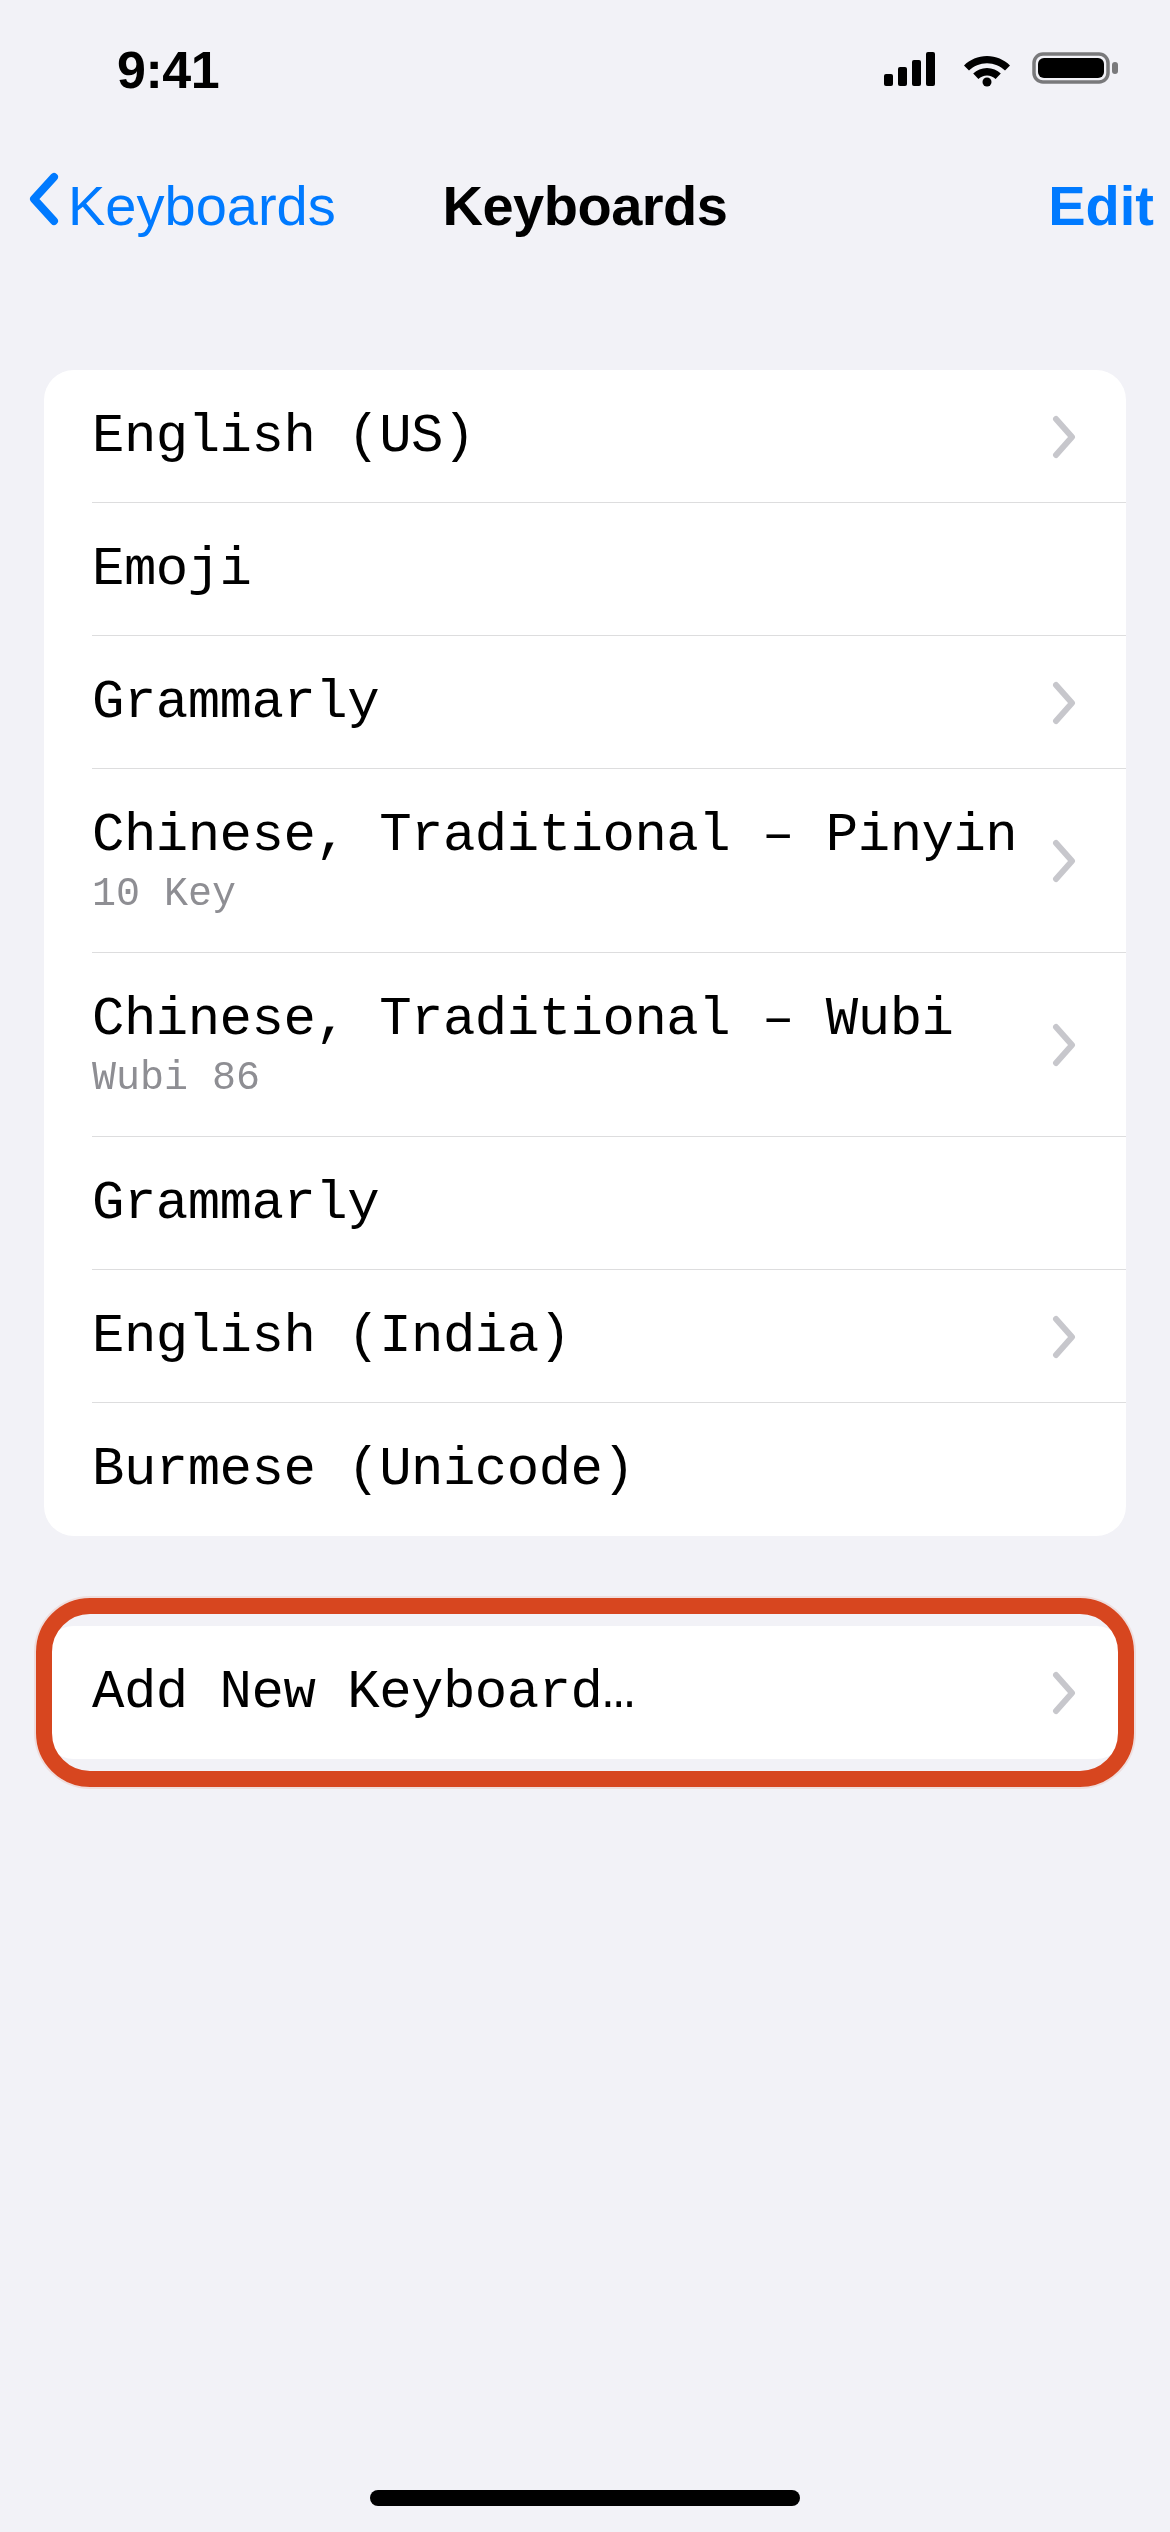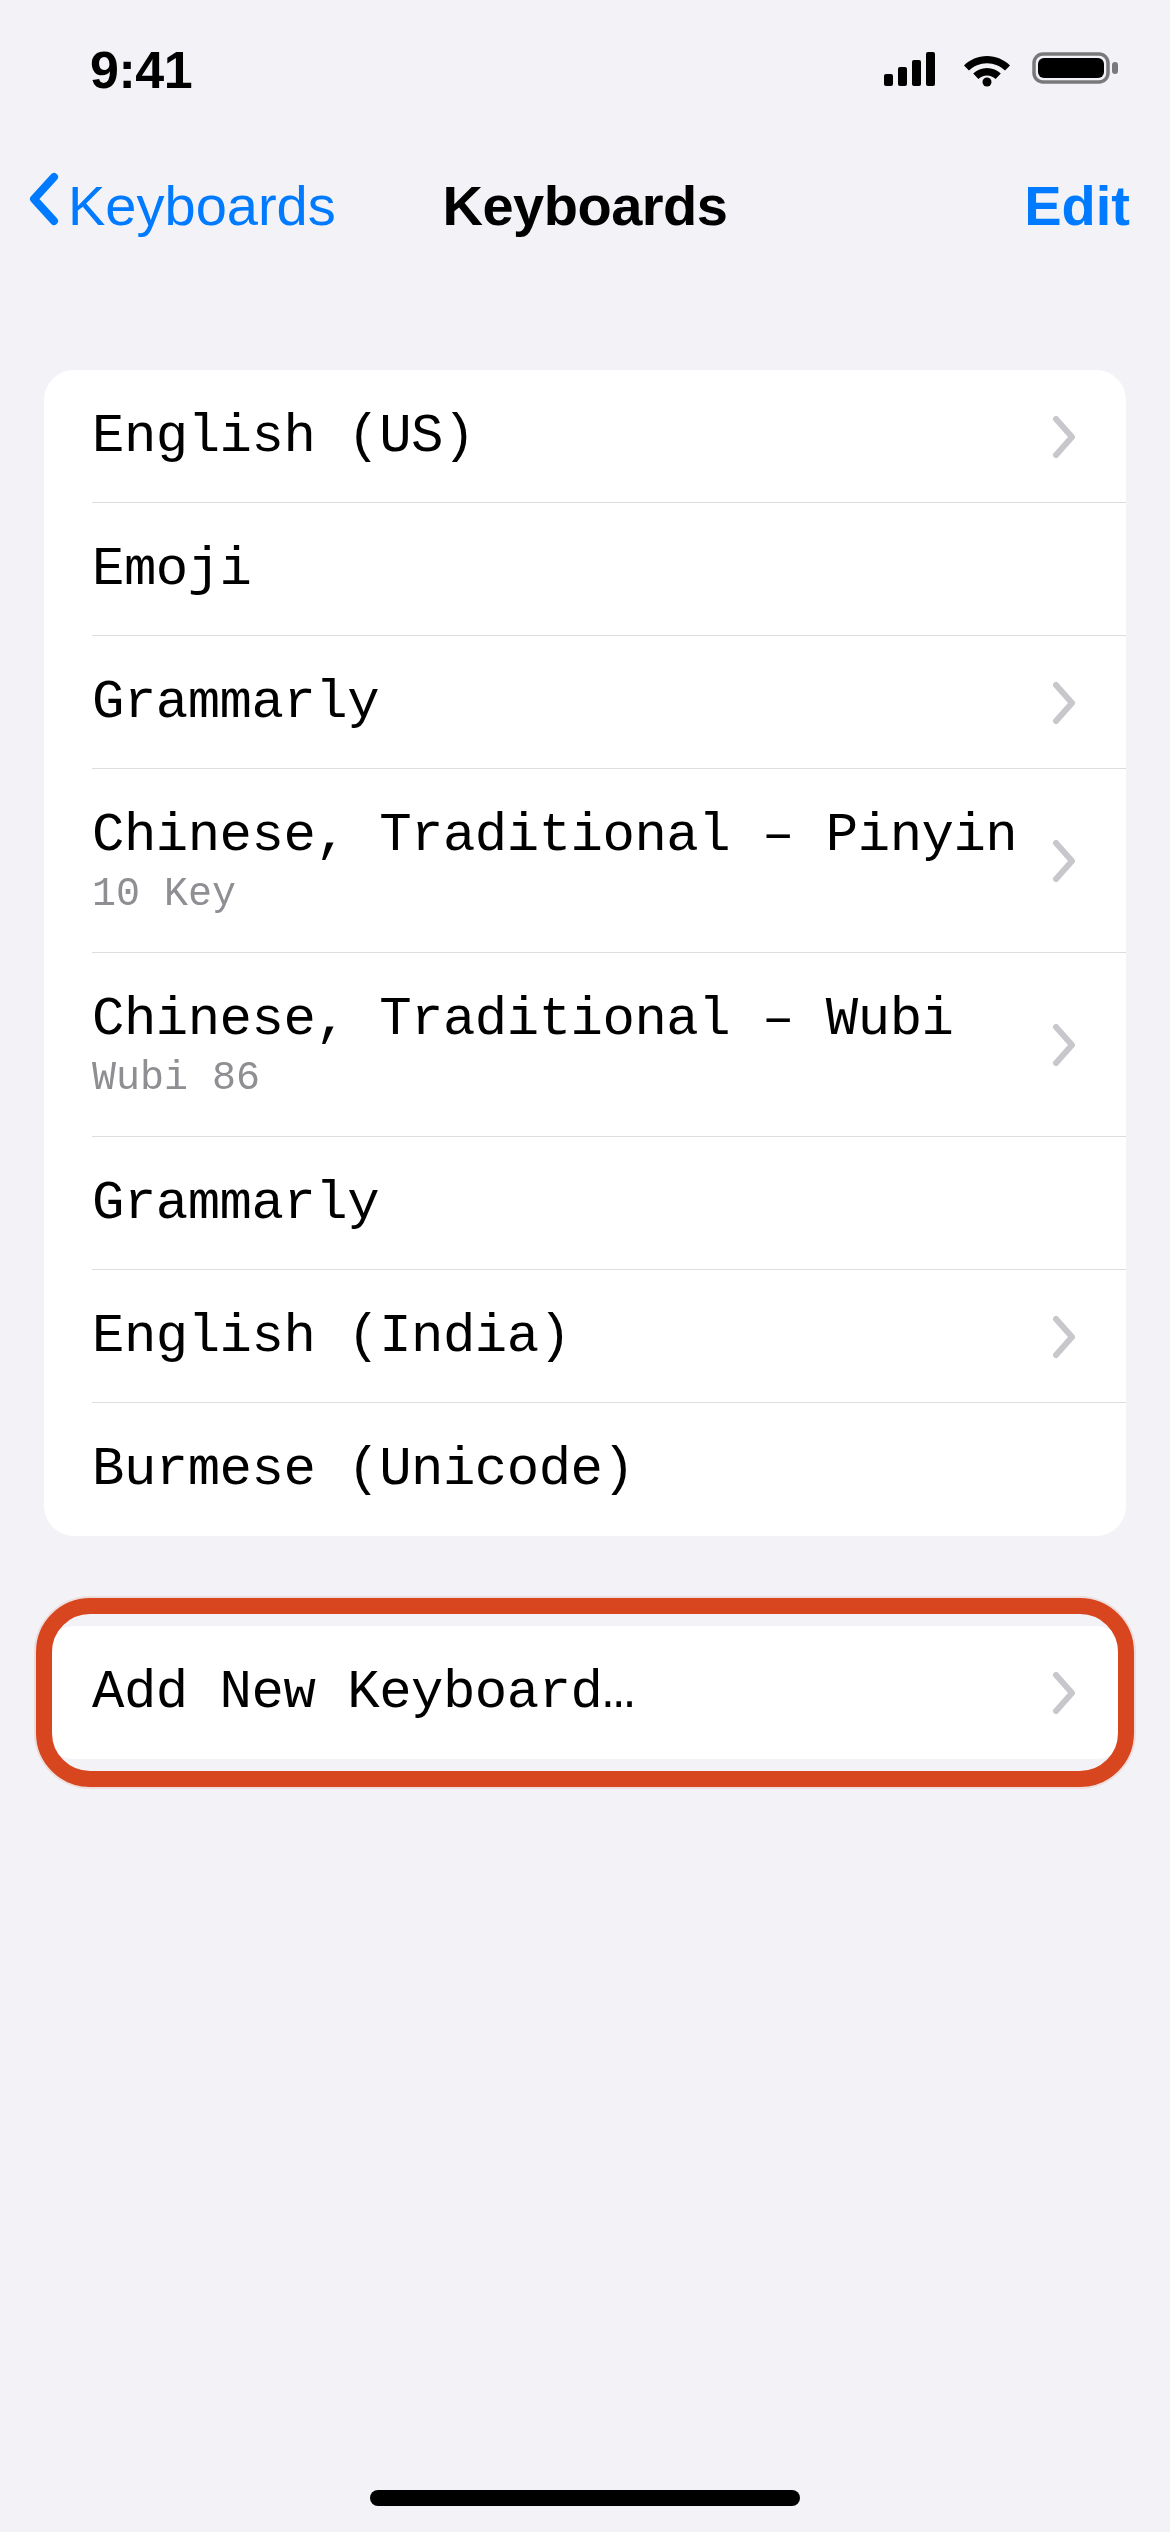--- a/index.html
+++ b/index.html
@@ -15,38 +15,39 @@
       font-family: -apple-system, BlinkMacSystemFont, "Helvetica Neue", Helvetica, Arial, sans-serif;
       position: relative;
       overflow: hidden;
     }
     .status-bar {
       height: 140px;
       display: flex;
       align-items: center;
       justify-content: space-between;
       padding: 0 50px 0 90px;
+      margin-left: 27px;
     }
     .status-time {
       font-size: 52px;
       font-weight: 600;
       color: #000;
       letter-spacing: -0.5px;
     }
     .status-right {
       display: flex;
       align-items: center;
       gap: 18px;
     }
     .nav-bar {
       height: 130px;
       display: flex;
       align-items: center;
       justify-content: space-between;
-      padding: 0 40px 0 24px;
+      padding: 0 16px 0 24px;
       position: relative;
     }
     .nav-back {
       display: flex;
       align-items: center;
       color: #007aff;
       font-size: 56px;
       font-weight: 400;
     }
     .nav-back svg {

